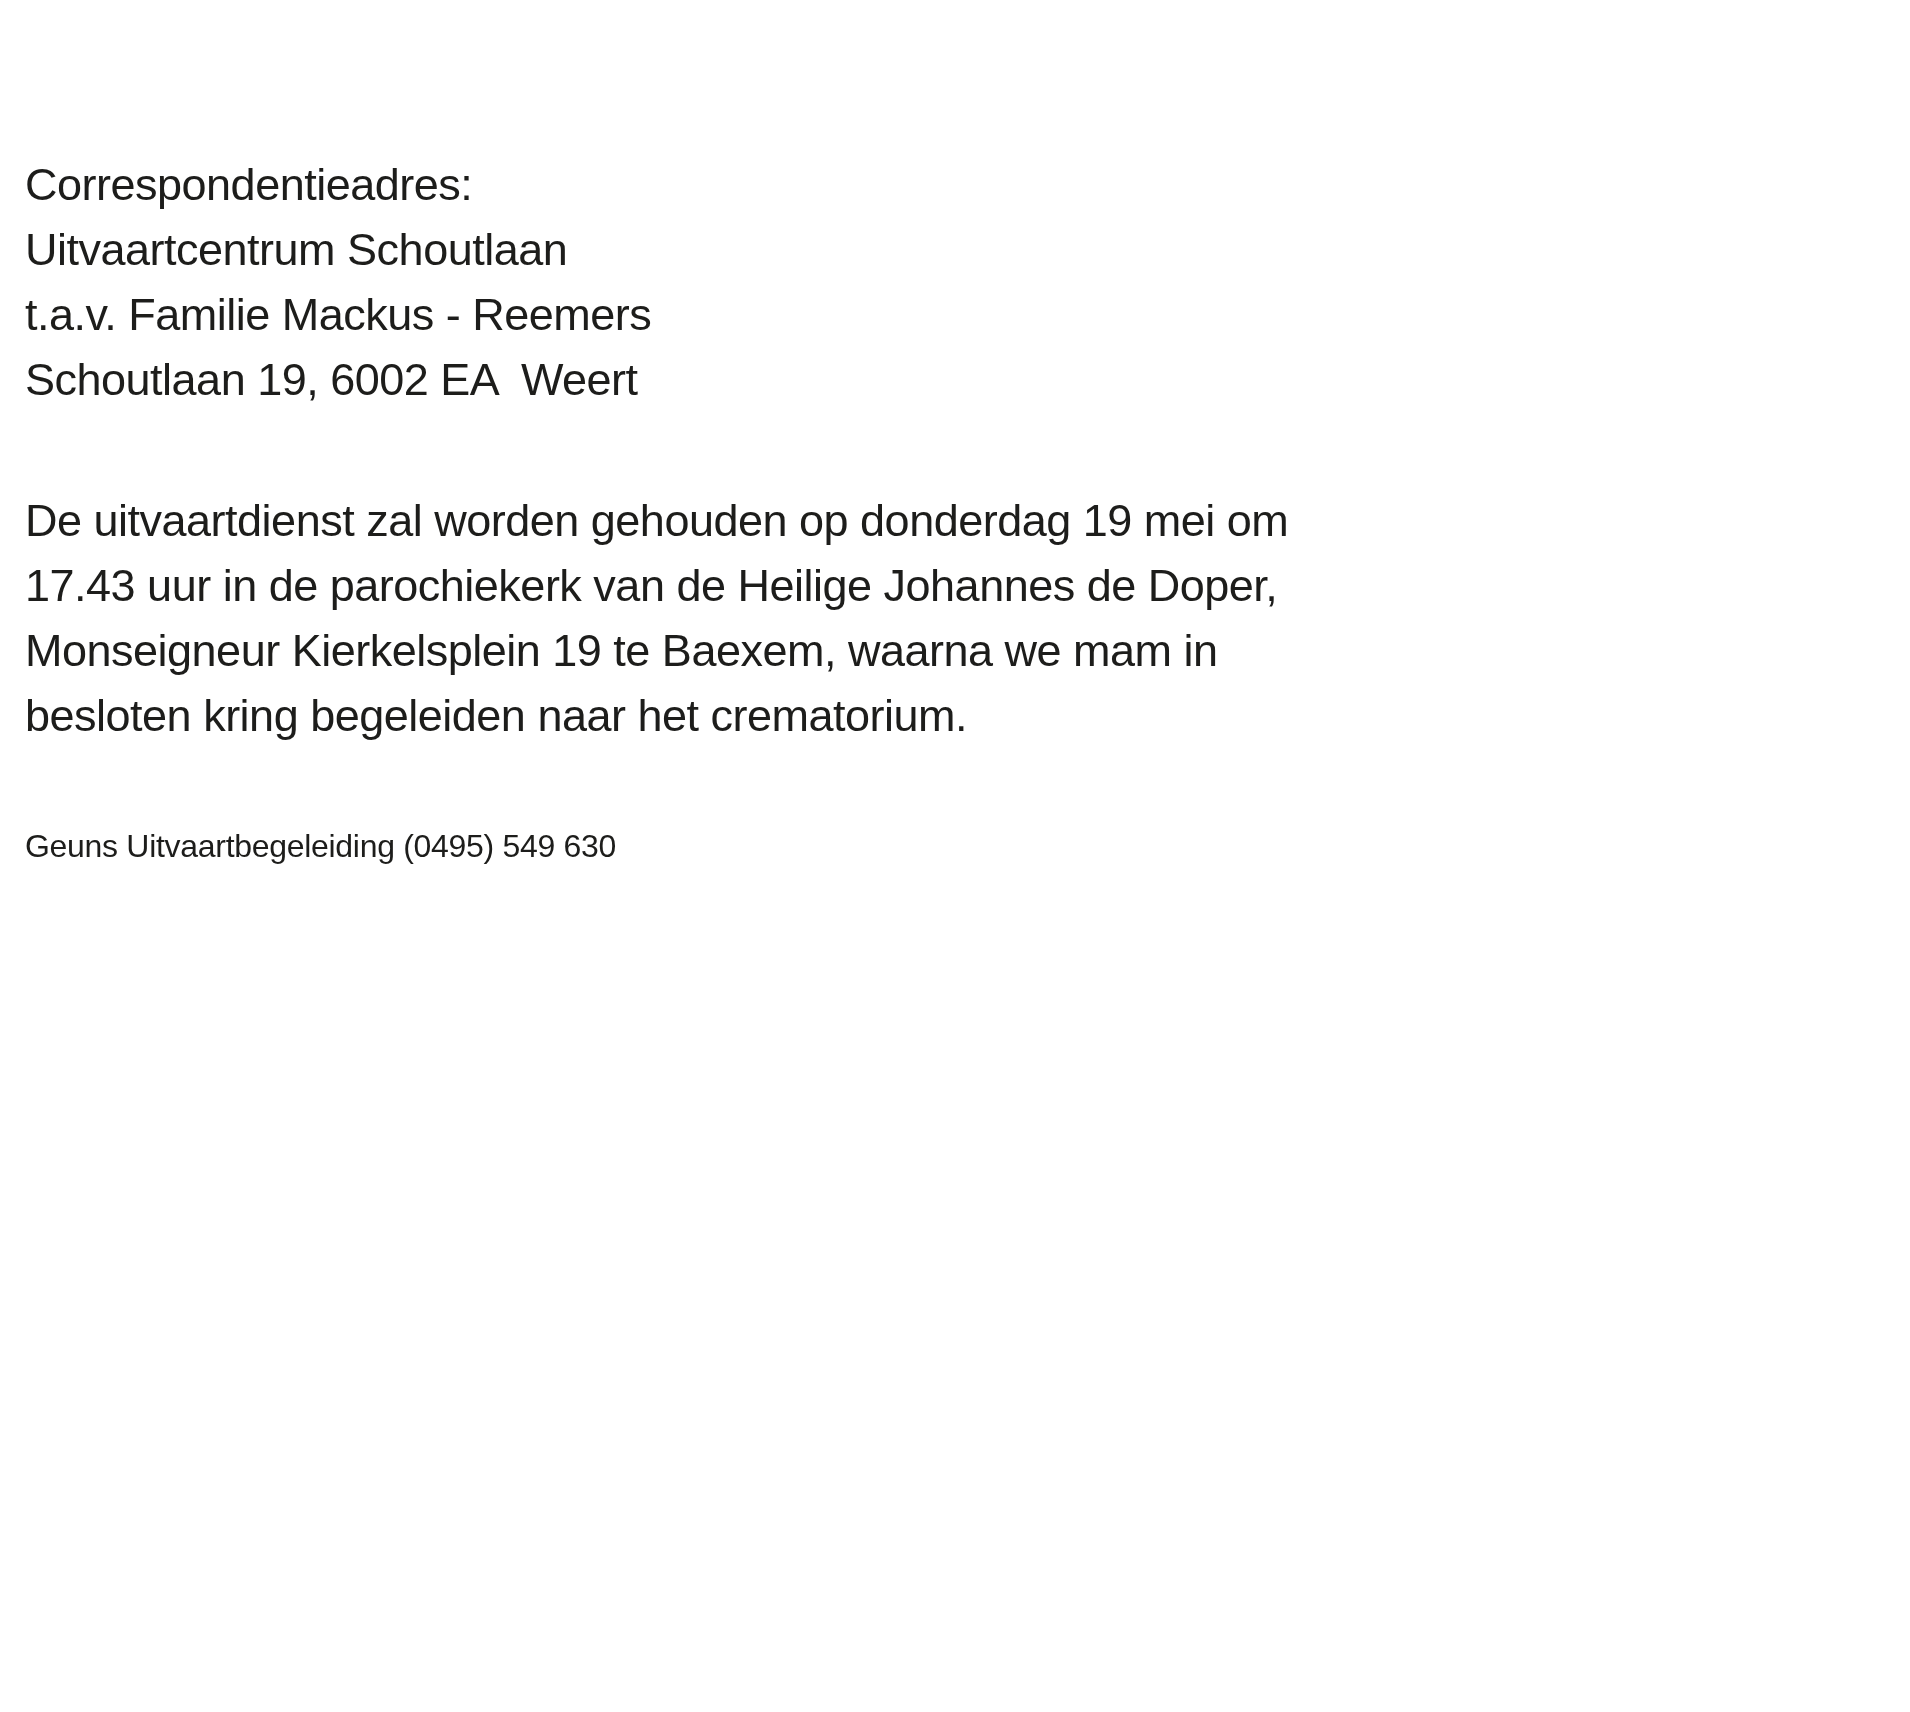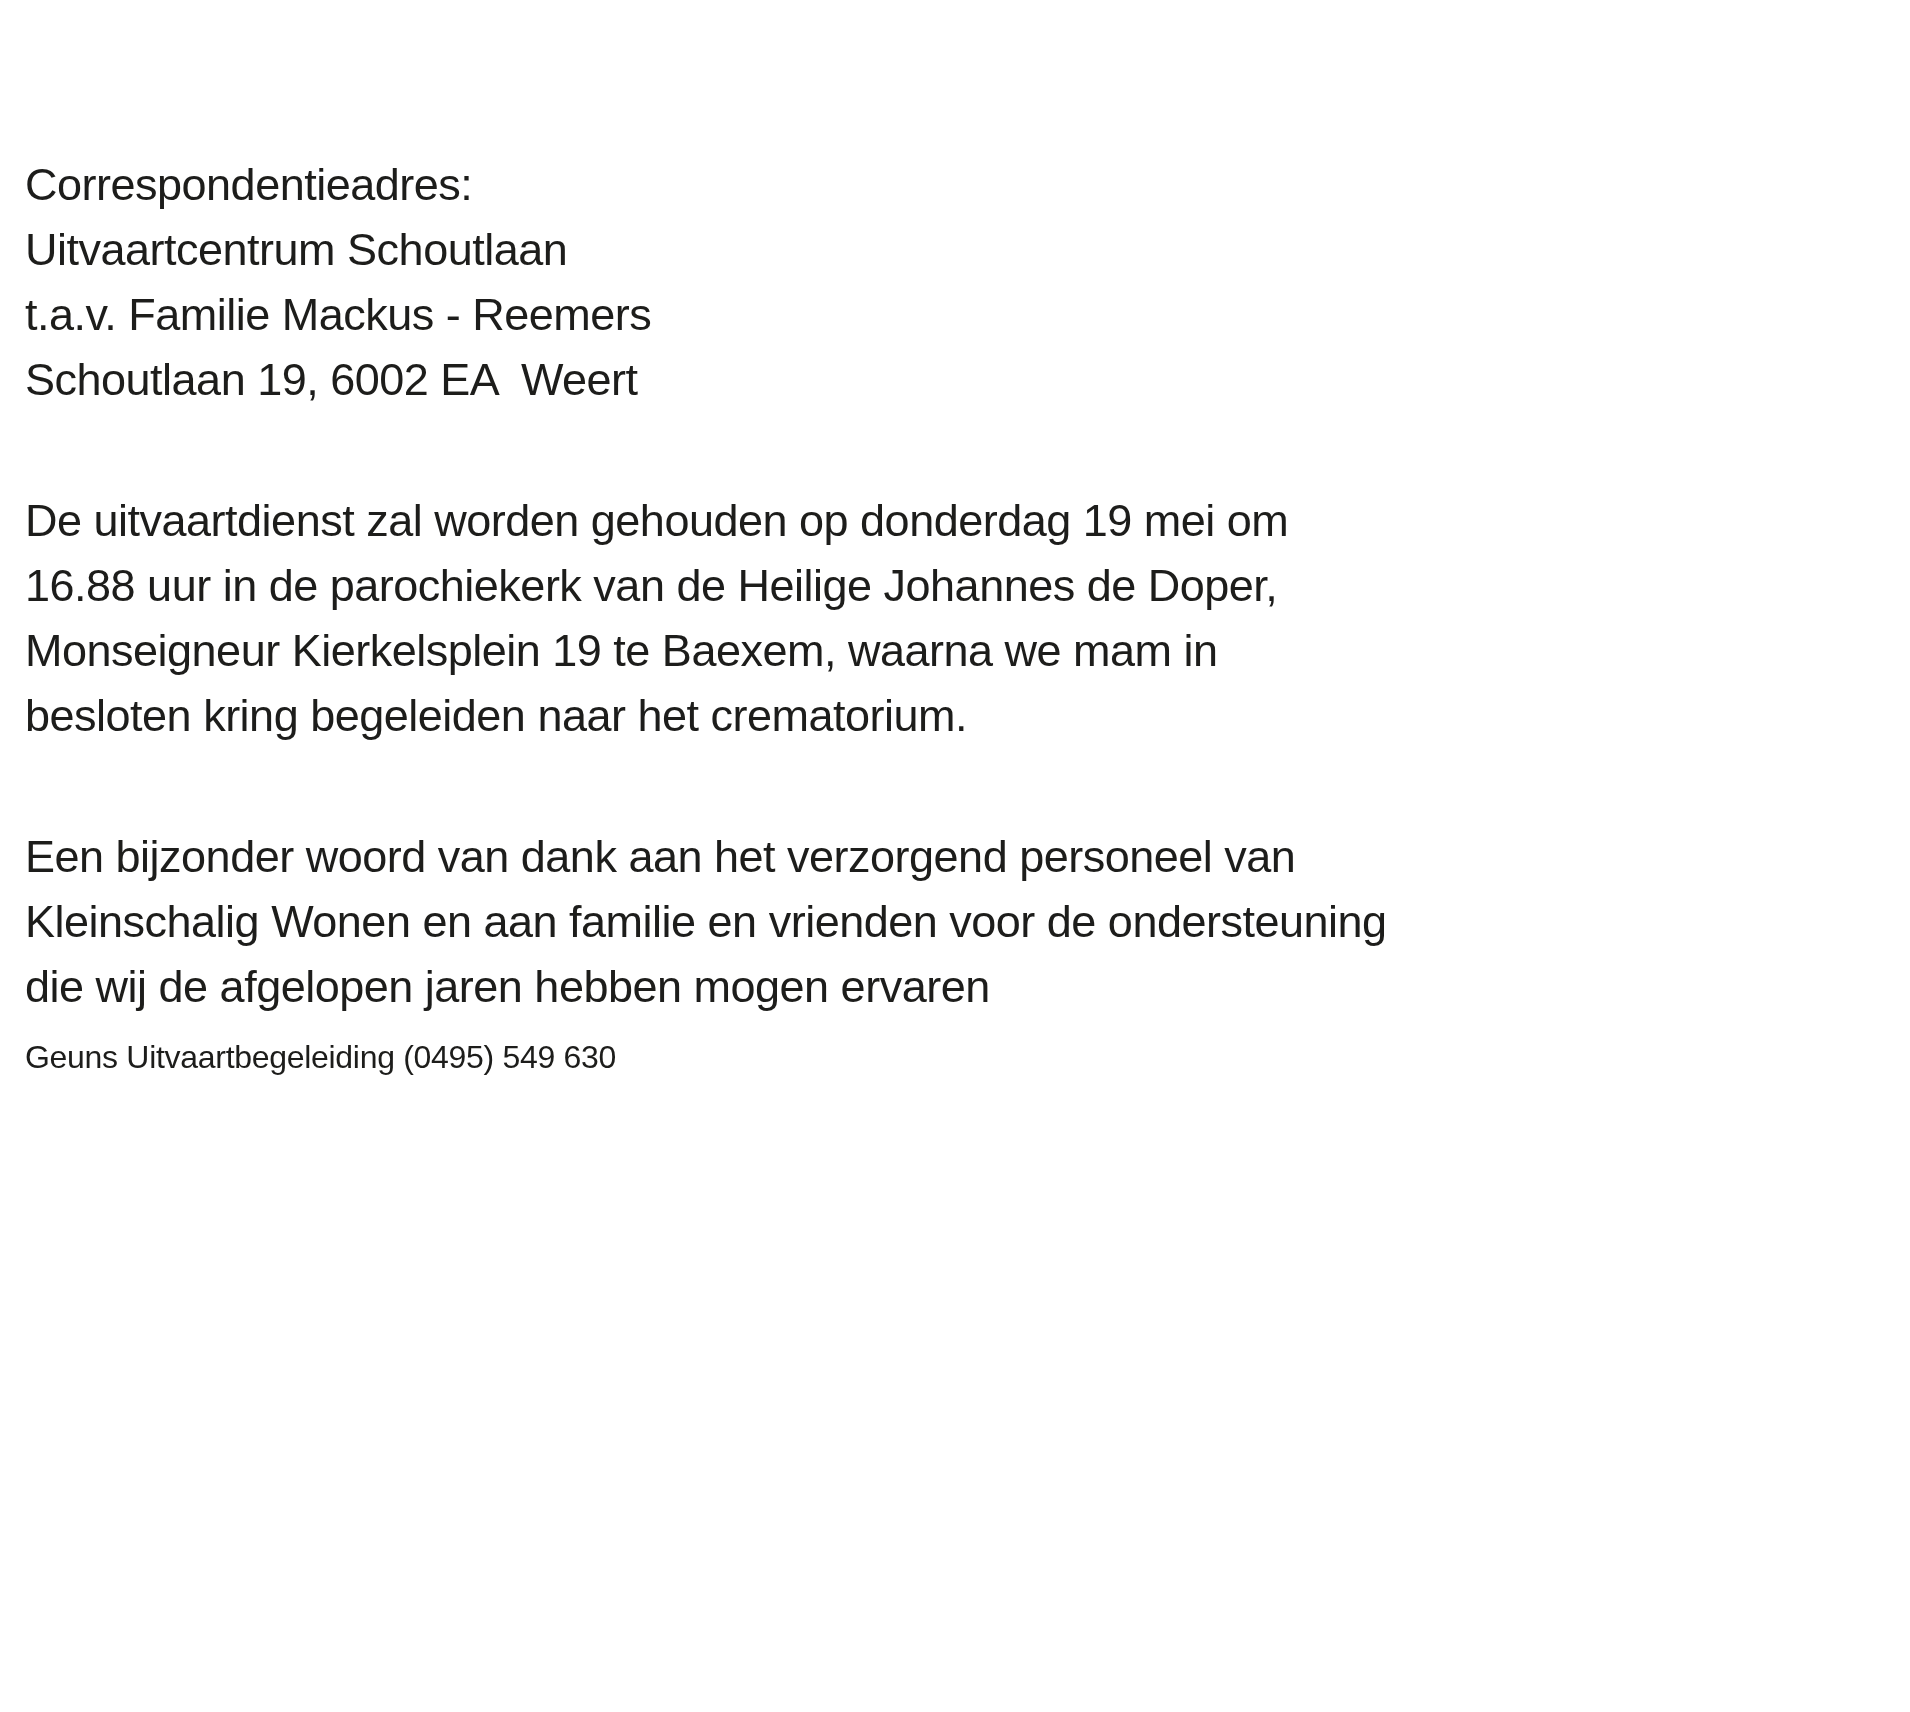--- a/index.html
+++ b/index.html
@@ -47,24 +47,21 @@
 <main class="document">
 
   <p class="para">Correspondentieadres:
 Uitvaartcentrum Schoutlaan
 t.a.v. Familie Mackus - Reemers
 Schoutlaan 19, 6002 EA  Weert</p>
 
 
 
   <p class="para">De uitvaartdienst zal worden gehouden op donderdag 19 mei om
-16.88 uur in de parochiekerk van de Heilige Johannes de Doper,
+17.43 uur in de parochiekerk van de Heilige Johannes de Doper,
 Monseigneur Kierkelsplein 19 te Baexem, waarna we mam in
 besloten kring begeleiden naar het crematorium.</p>
 
 
-  <p class="para last-body">Een bijzonder woord van dank aan het verzorgend personeel van
-Kleinschalig Wonen en aan familie en vrienden voor de ondersteuning
-die wij de afgelopen jaren hebben mogen ervaren</p>
 
   <p class="footer-line">Geuns Uitvaartbegeleiding (0495) 549 630</p>
 
 </main>
 
 </body></html>

